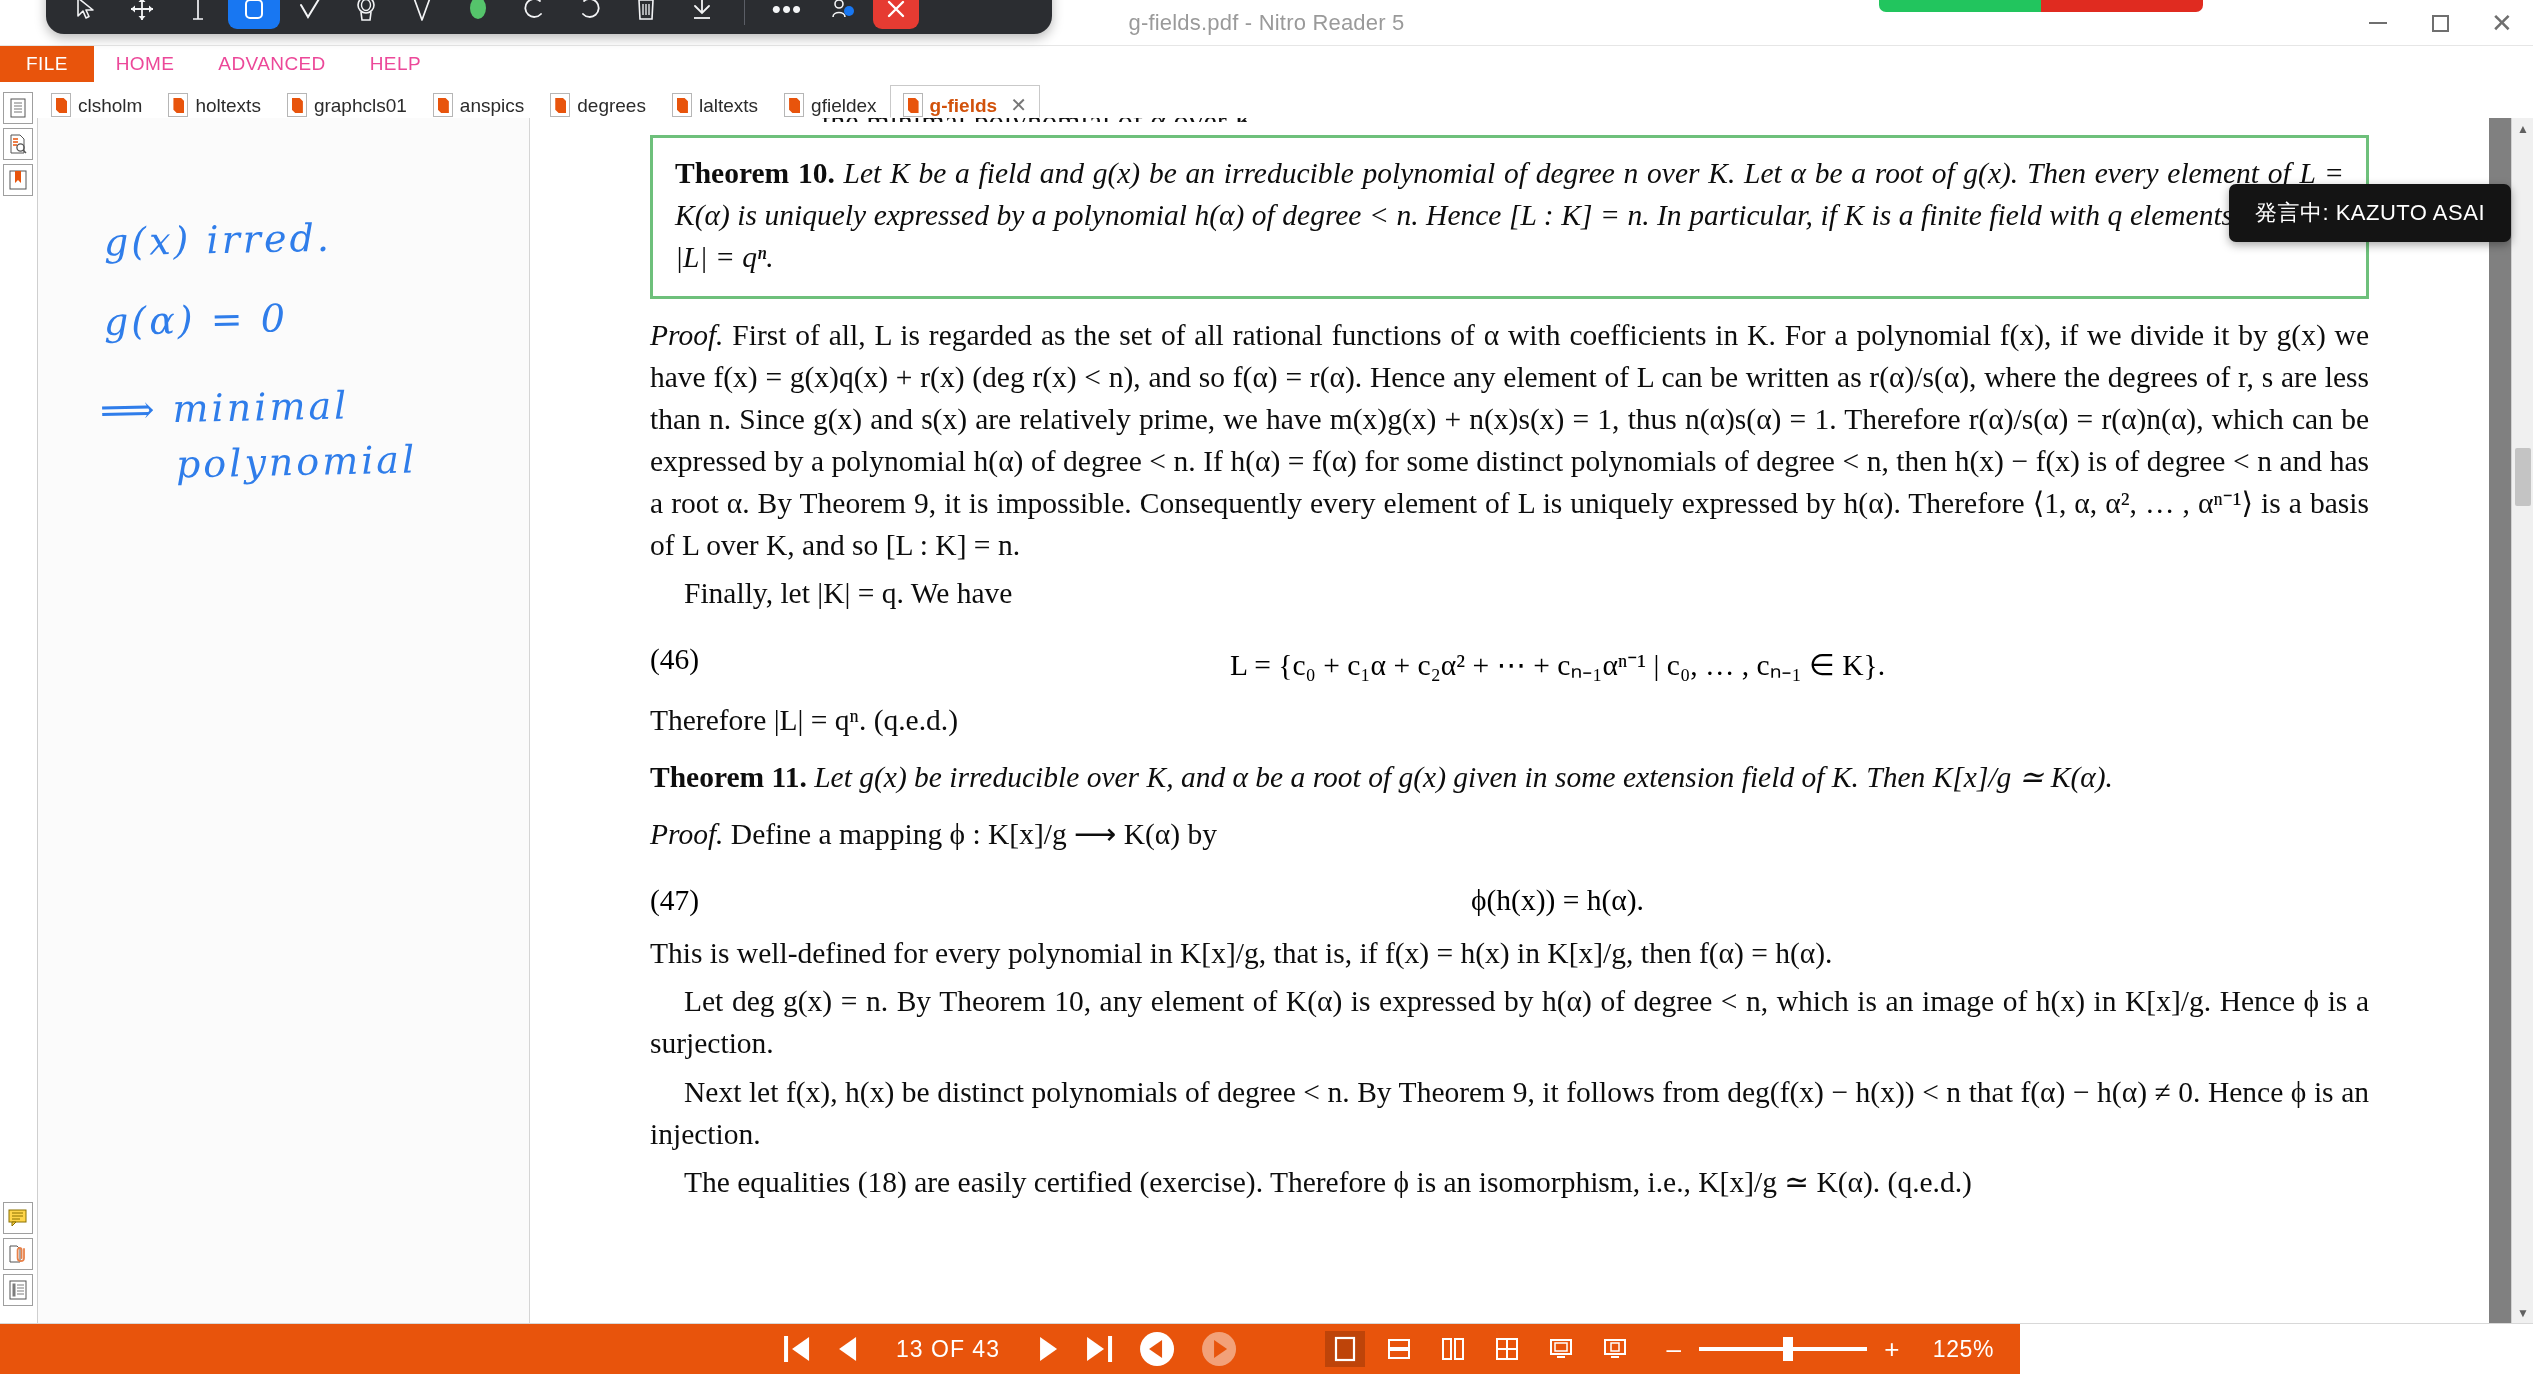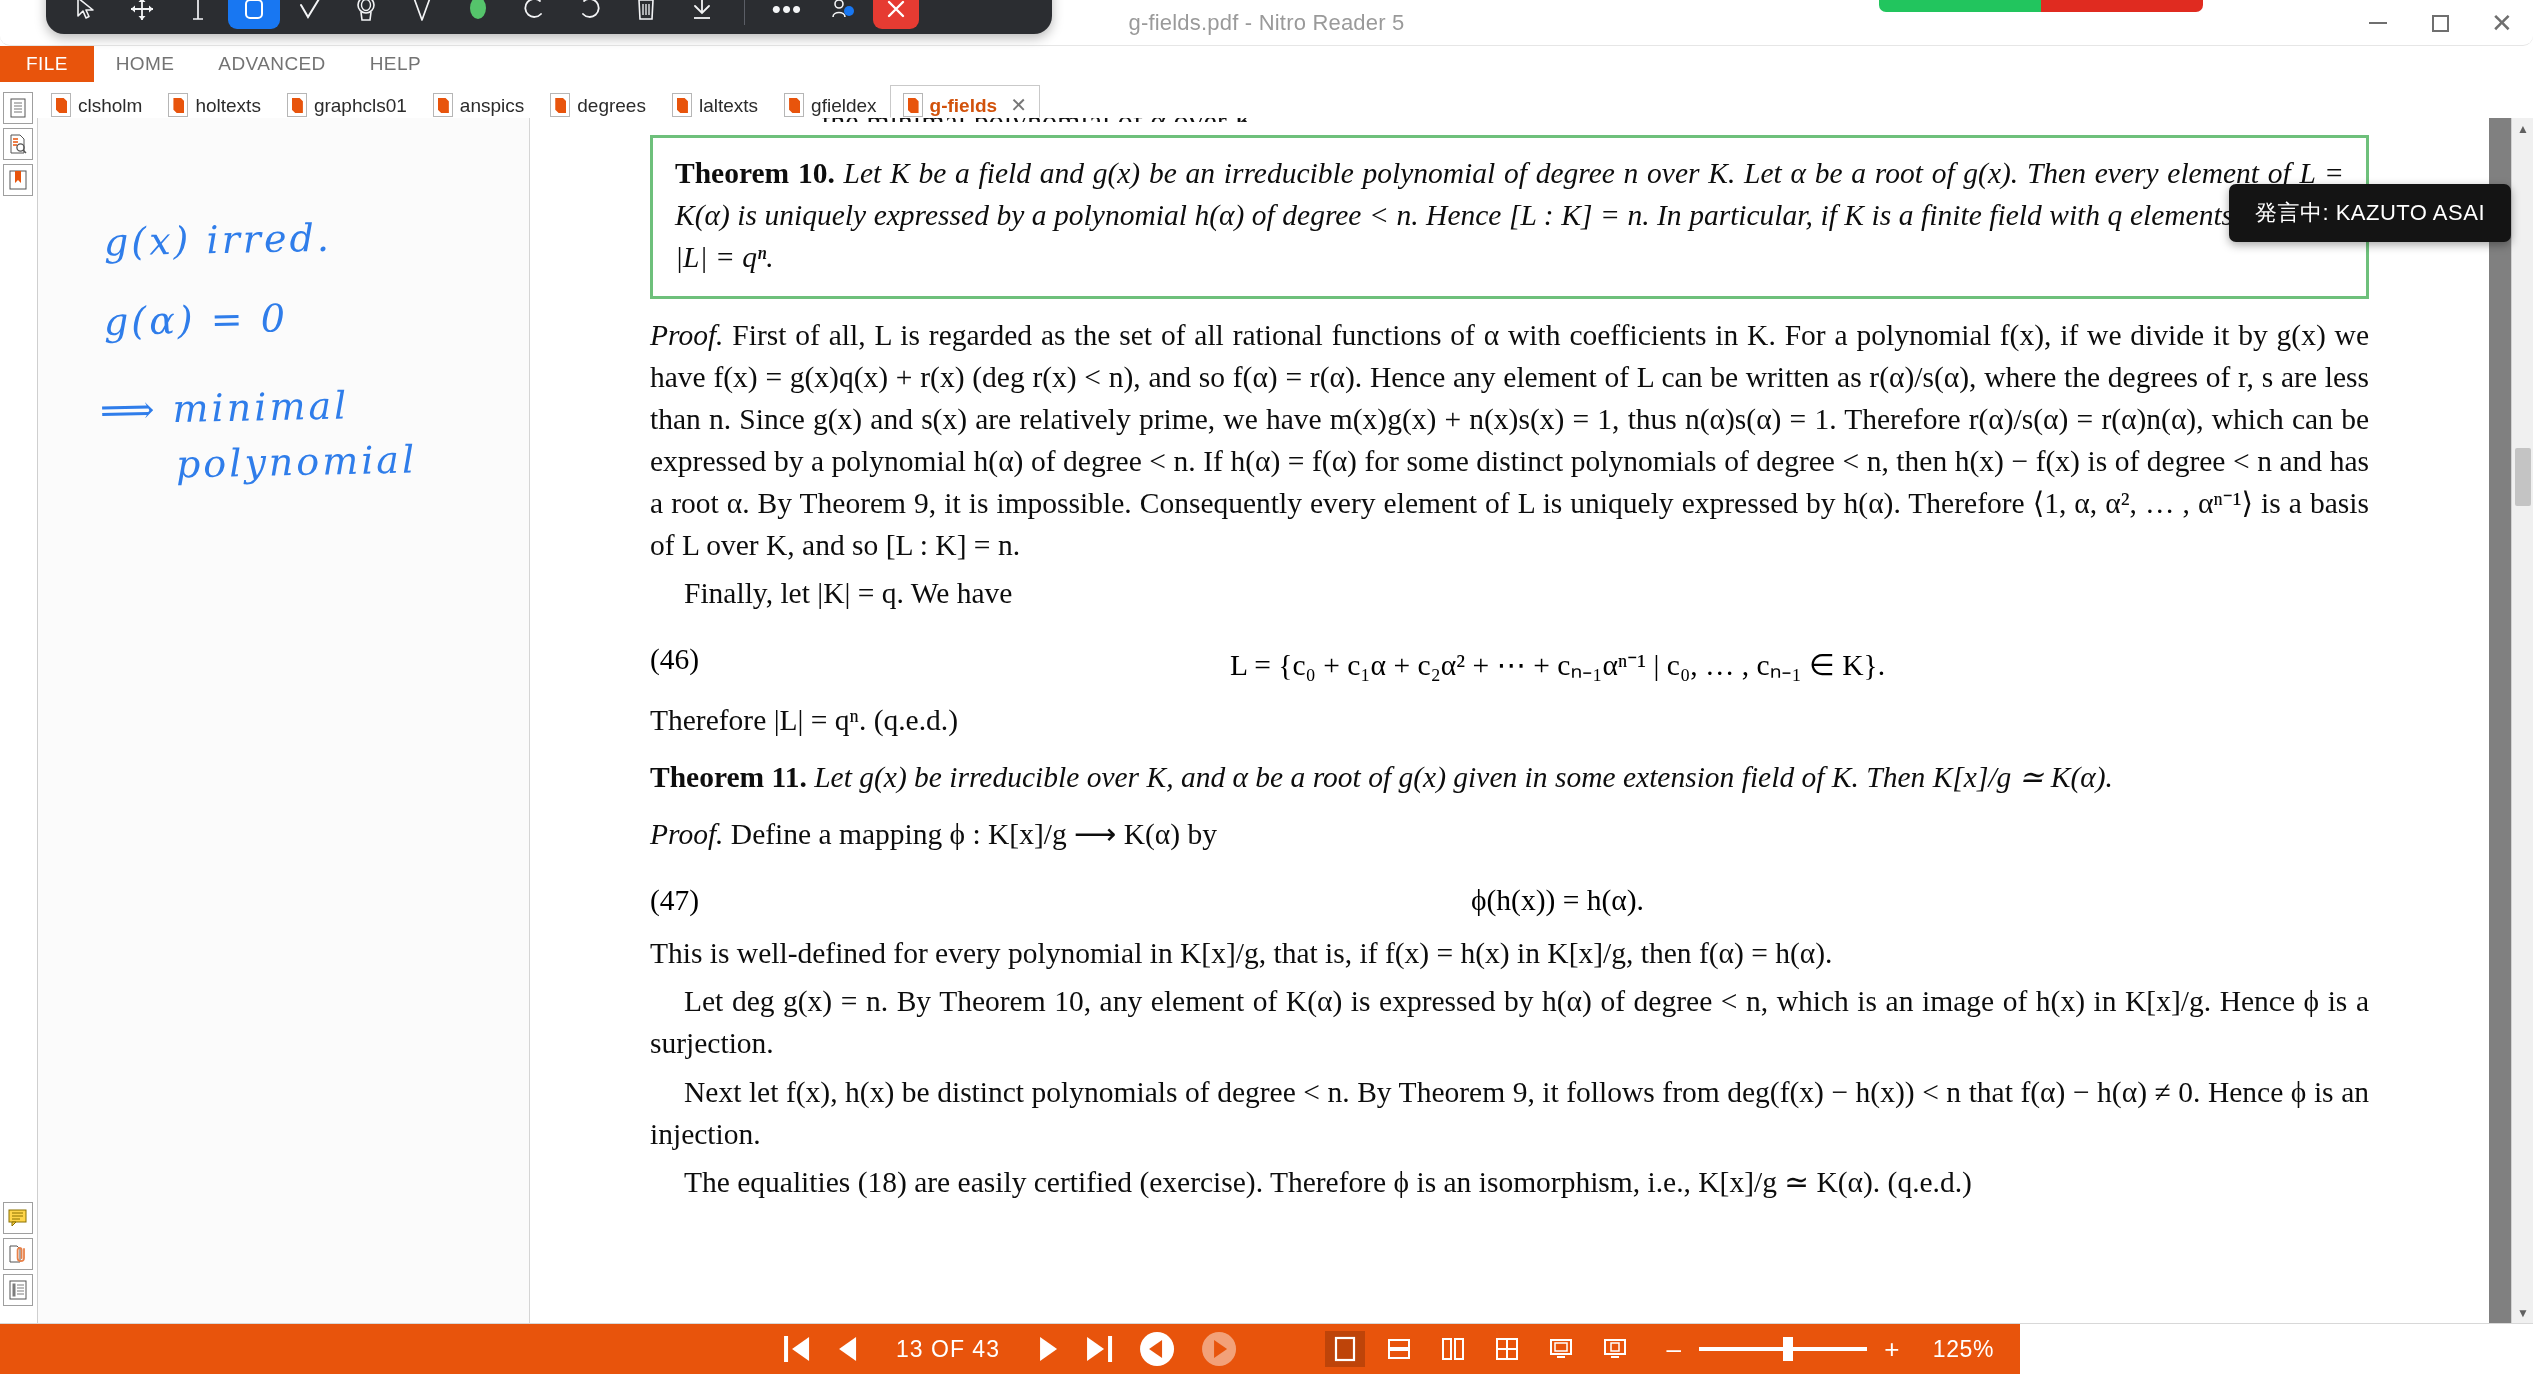--- a/index.html
+++ b/index.html
@@ -16,21 +16,20 @@
     width: 2533px; height: 1374px;
     background: #ffffff;
   }
 
   
   .titlebar {
     position: absolute; left: 0; top: 0;
     width: 2533px; height: 46px;
     background: #ffffff;
     border-bottom: 1px solid #e6e6e6;
-    border-radius: 10px;
   }
   .title-text {
     position: absolute; left: 0; top: 0;
     width: 2533px; line-height: 46px;
     text-align: center;
     font-size: 22px; color: #9a9a9a;
     letter-spacing: .2px;
   }
   .winbtns {
     position: absolute; right: 0; top: 0;
@@ -85,21 +84,21 @@
   
   .menubar {
     position: absolute; left: 0; top: 46px;
     width: 2533px; height: 36px;
     background: #ffffff;
     display: flex; align-items: stretch;
   }
   .menu-item {
     padding: 0 22px;
     display: flex; align-items: center;
-    font-size: 19px; color: #737373;
+    font-size: 19px; color: #ec4899;
     letter-spacing: .4px;
   }
   .menu-item.file {
     background: #e8540c; color: #ffffff; font-weight: 400;
     padding: 0 26px;
   }
 
   
   .tabstrip {
     position: absolute; left: 0; top: 82px;

